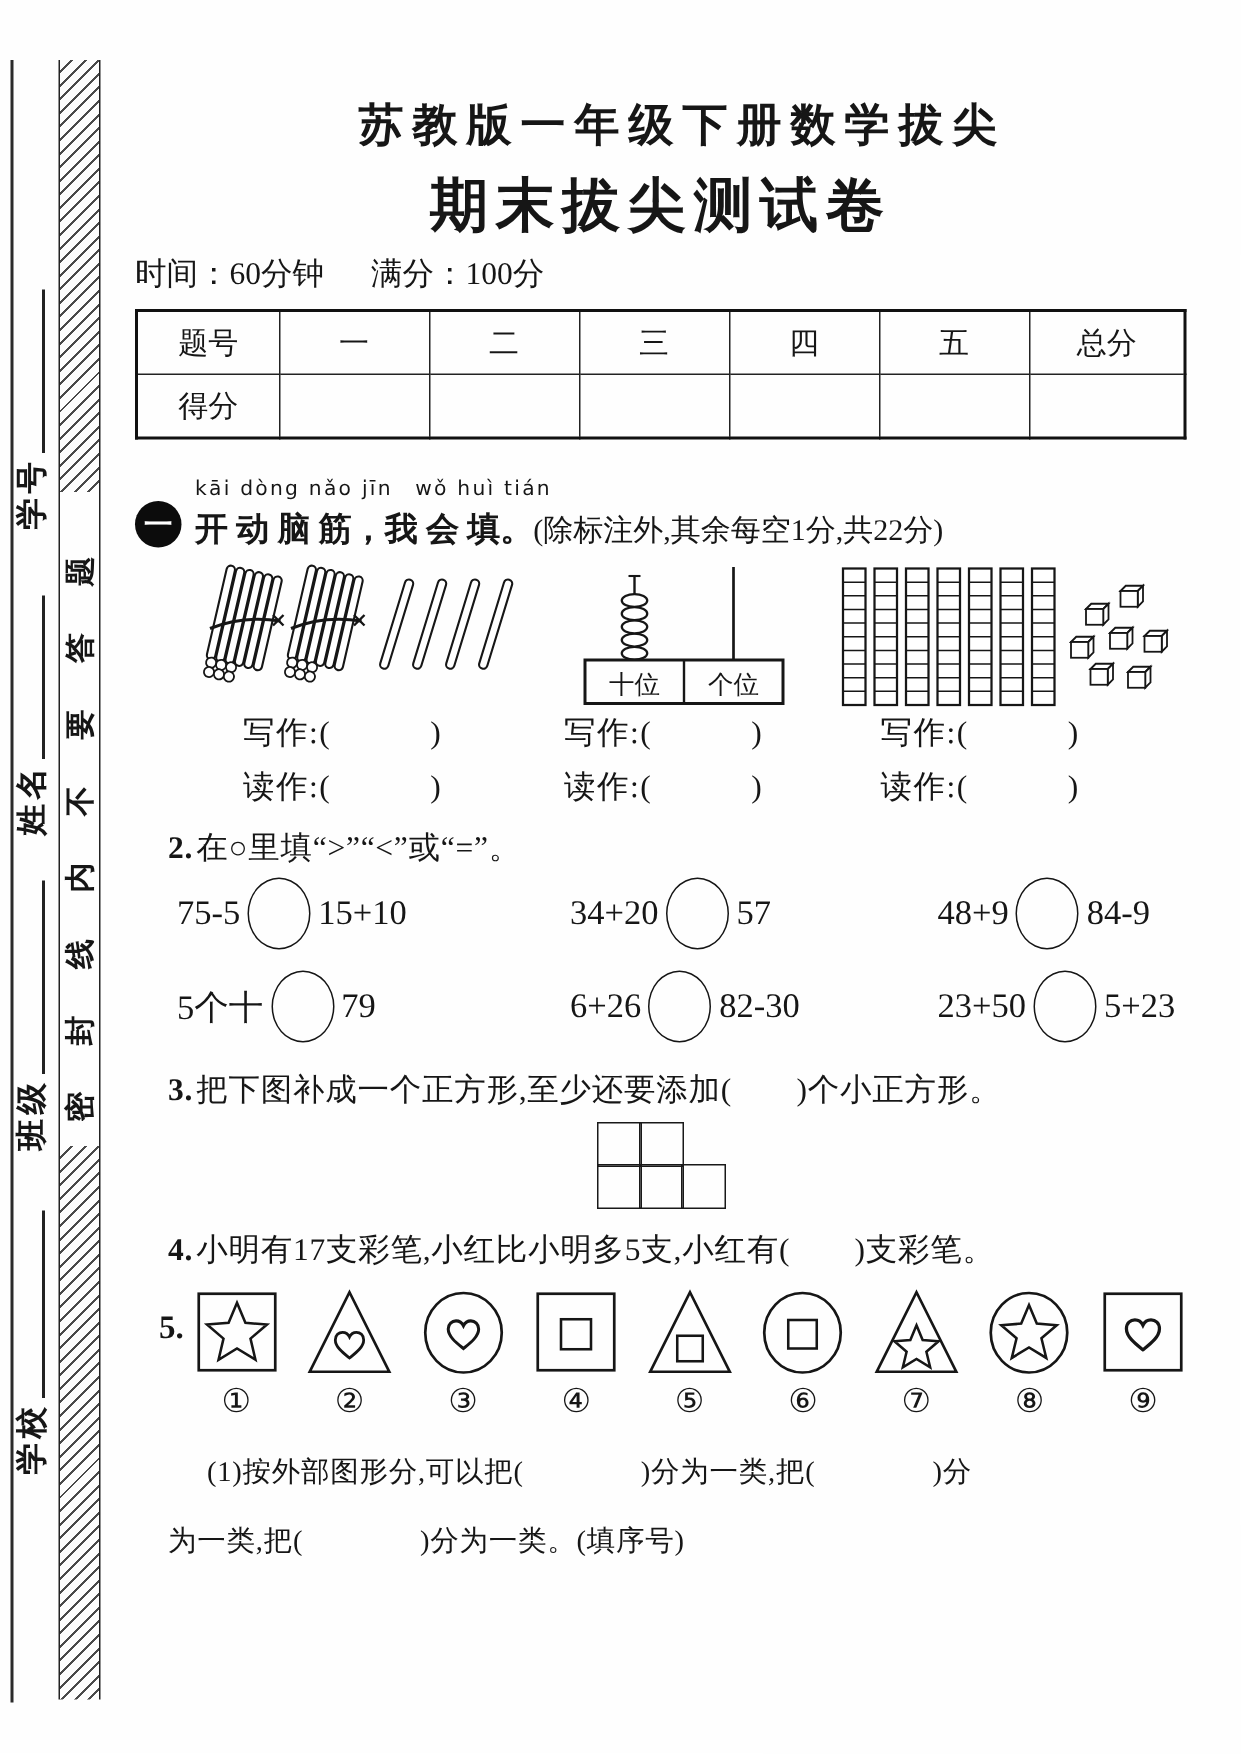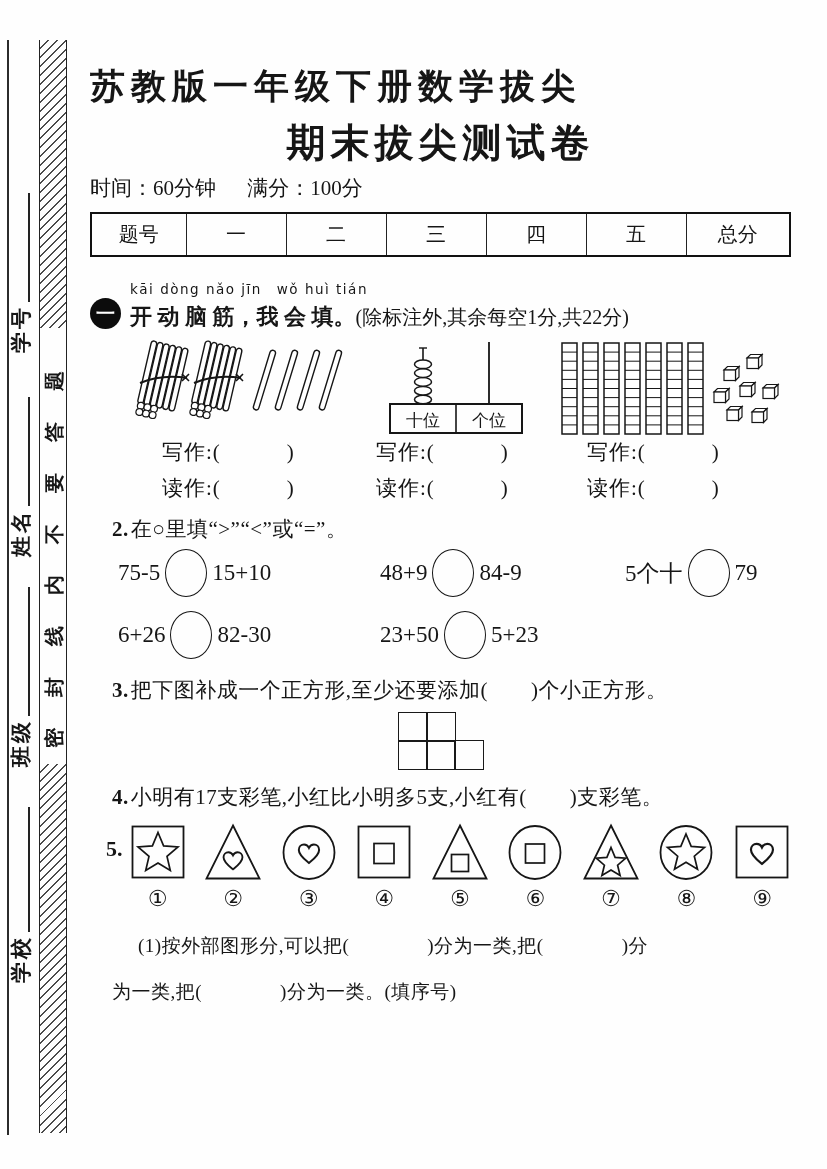--- a/index.html
+++ b/index.html
@@ -23,21 +23,21 @@
                 padding-left:16px; line-height:26px; }
 
   
   .seal-group { position:absolute; left:8px; height:26px; transform:rotate(-90deg); transform-origin:0 0;
                 display:flex; align-items:center; }
   .seal-lbl { font-size:21px; font-weight:bold; letter-spacing:3px; white-space:nowrap; }
   .seal-line { flex:1; height:0; border-bottom:2px solid #222; margin-left:3px; align-self:flex-end; margin-bottom:4px; }
 
   .content { position:absolute; left:90px; top:55px; width:701px; }
 
-  .title1 { text-align:left; font-size:35px; font-weight:bold; letter-spacing:6px; margin:8px 120px 0 0; }
+  .title1 { text-align:right; font-size:30px; font-weight:bold; letter-spacing:6px; margin:8px 120px 0 0; }
   .title2 { text-align:center; font-size:39px; font-weight:bold; letter-spacing:5px; margin-top:6px; }
   .info { font-size:21px; margin-top:4px; }
   .info .sp2 { margin-left:26px; }
 
   table.score-table { width:100%; border-collapse:collapse; margin-top:10px; font-size:20px;
                       border:2.5px solid #111; table-layout:fixed; }
   table.score-table td { border:1.5px solid #222; height:39px; text-align:center; }
 
   .sec-header { display:flex; margin-top:24px; align-items:flex-start; }
   .badge { width:31px; height:31px; border-radius:50%; background:#0c0c0c; color:#ffffff;
@@ -135,20 +135,29 @@
         </colgroup>
       <tbody>
           <tr>
         <td>题号</td>
         <td>一</td>
         <td>二</td>
         <td>三</td>
         <td>四</td>
         <td>五</td>
         <td>总分</td>
+      </tr>
+      <tr>
+        <td>得分</td>
+        <td></td>
+        <td></td>
+        <td></td>
+        <td></td>
+        <td></td>
+        <td></td>
       </tr>
     </tbody>
       </table>
 
     <div class="sec-header">
       <div class="badge">一</div>
       <div class="sec-text">
         <div class="pinyin">kāi dòng nǎo jīn　wǒ huì tián</div>
         <div class="sec-title">
           <span class="b">开 动 脑 筋，我 会 填。</span><span class="note">(除标注外,其余每空1分,共22分)</span>
@@ -335,20 +344,25 @@
       <span class="qnum">2.</span><span>在○里填“&gt;”“&lt;”或“=”。</span>
     </div>
 
     <div class="cmp-grid">
       <div class="cmp">
         <span>75-5</span>
           <span class="cmp-circle"></span>
           <span>15+10</span>
       </div>
       <div class="cmp">
+        <span>34+20</span>
+          <span class="cmp-circle"></span>
+          <span>57</span>
+      </div>
+      <div class="cmp">
         <span>48+9</span>
           <span class="cmp-circle"></span>
           <span>84-9</span>
       </div>
       <div class="cmp">
         <span>5个十</span>
           <span class="cmp-circle"></span>
           <span>79</span>
       </div>
       <div class="cmp">

